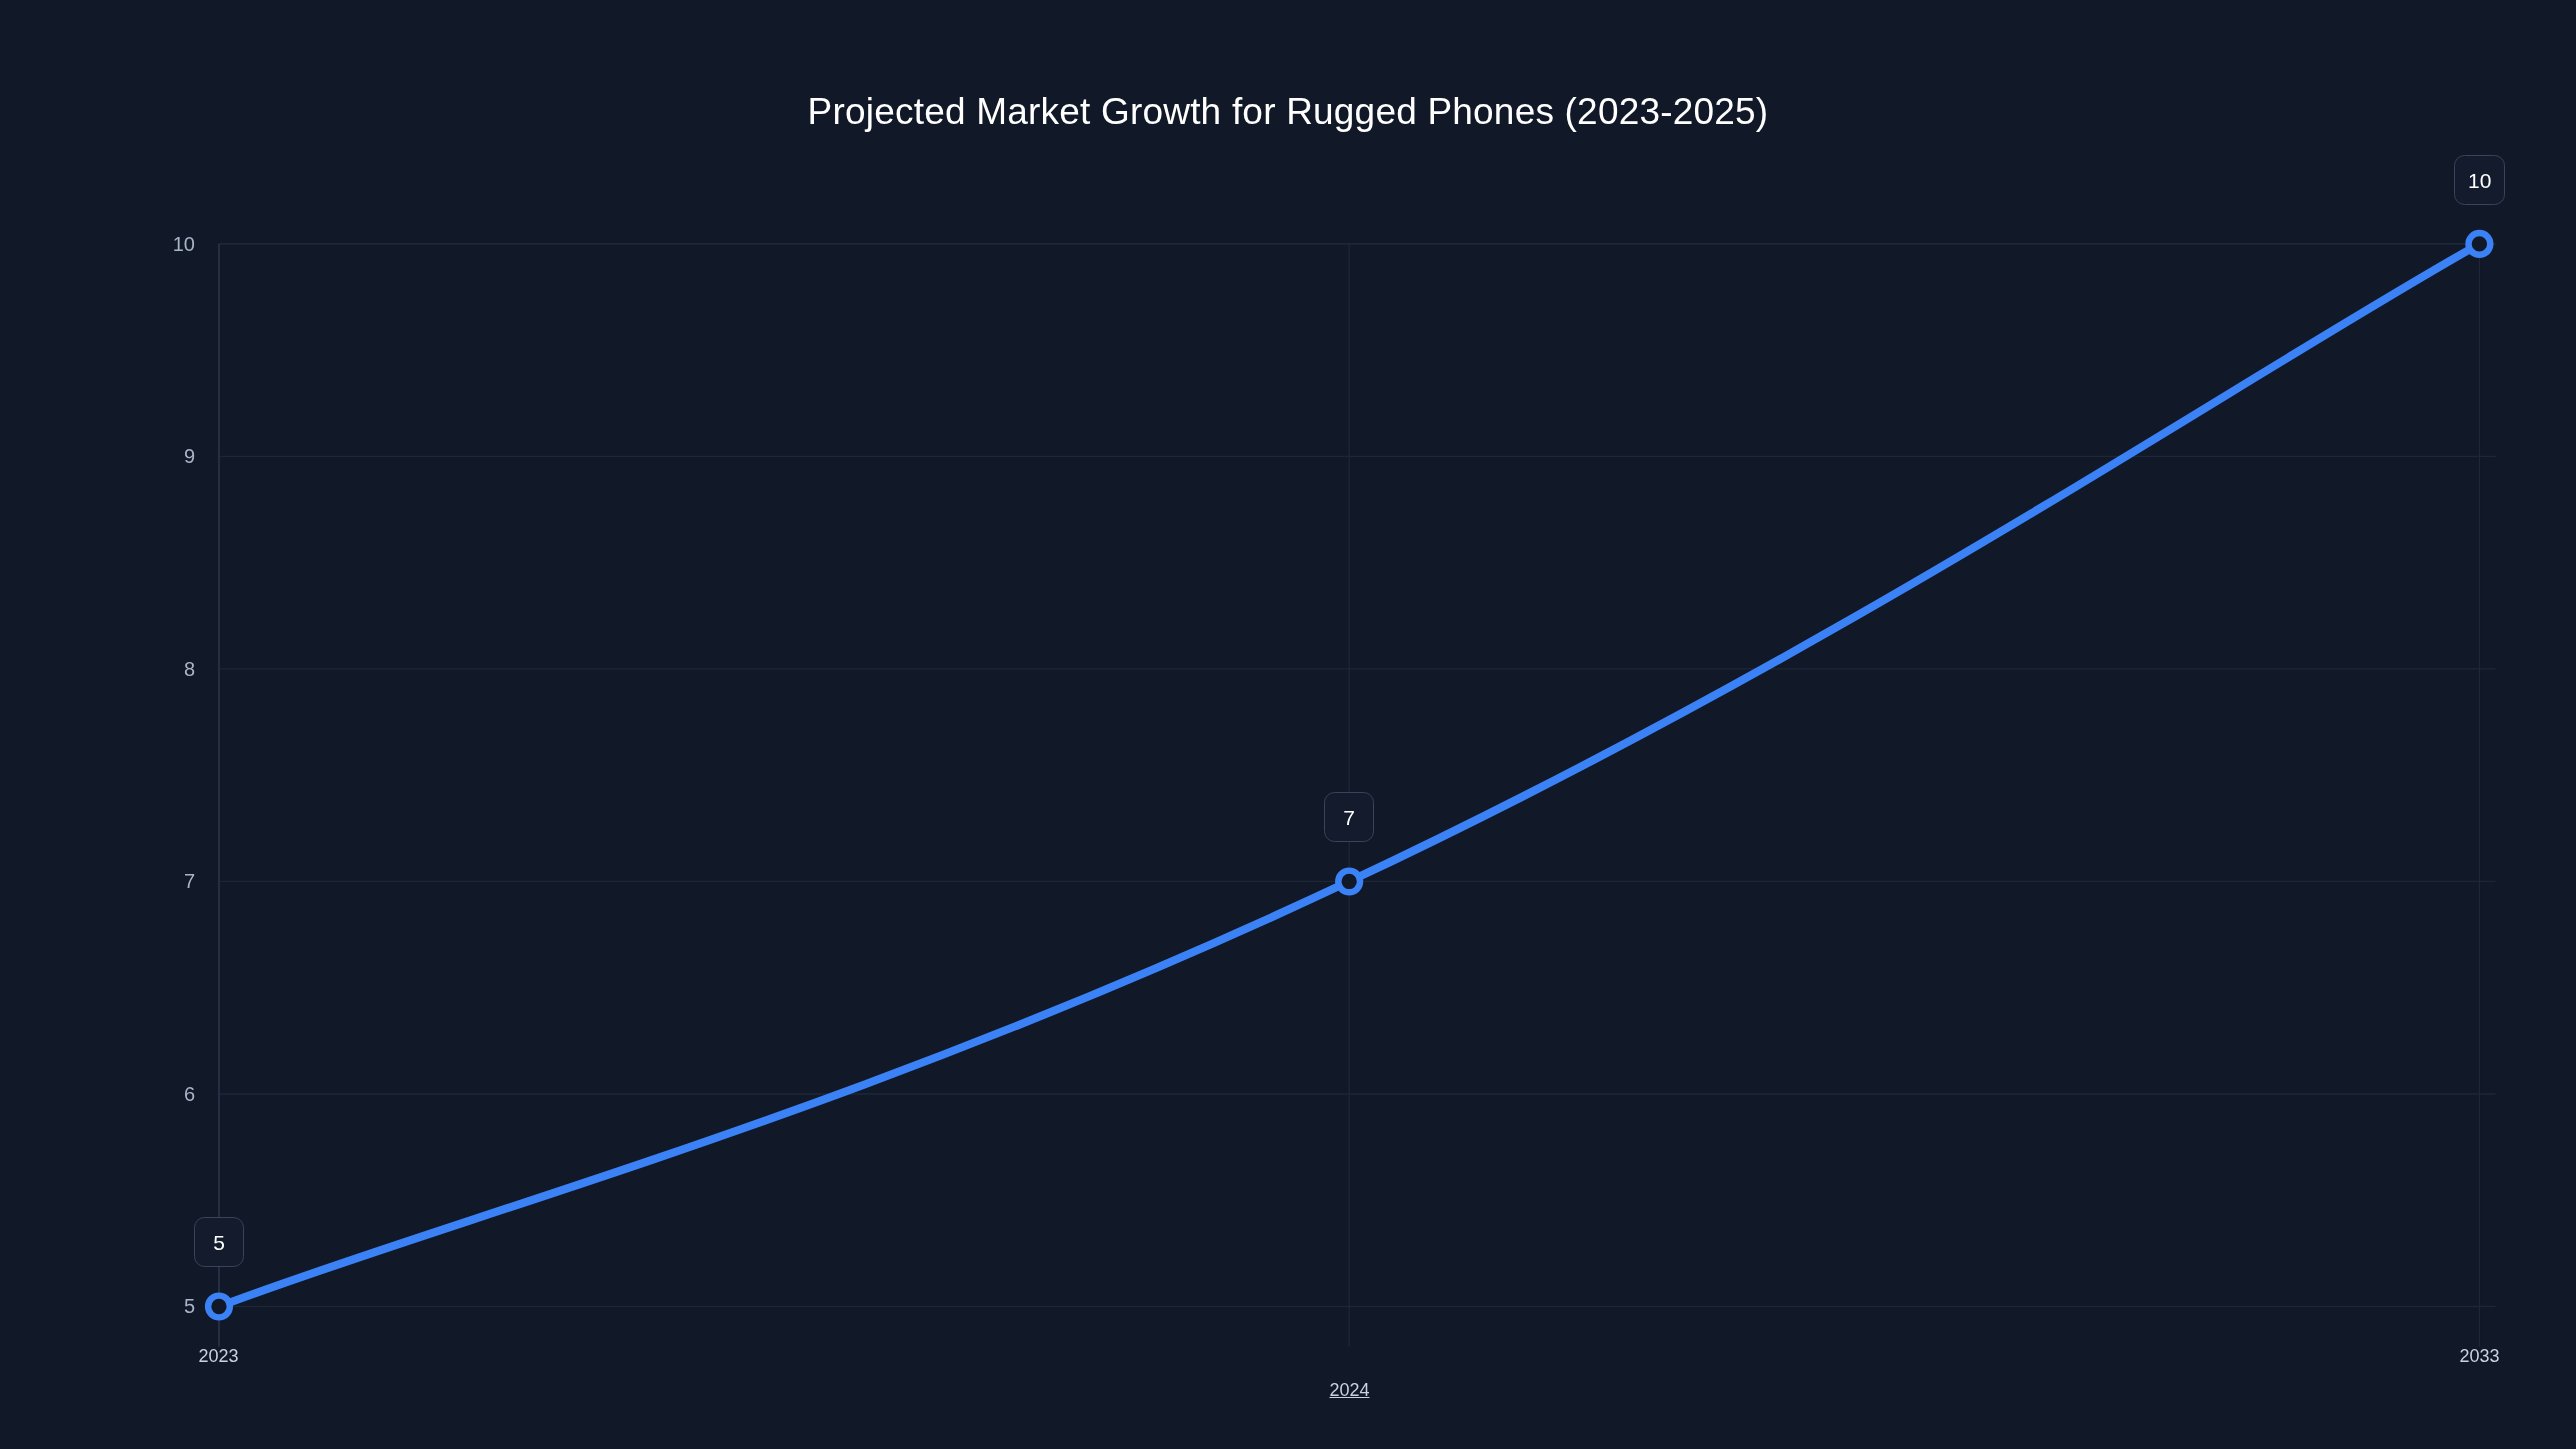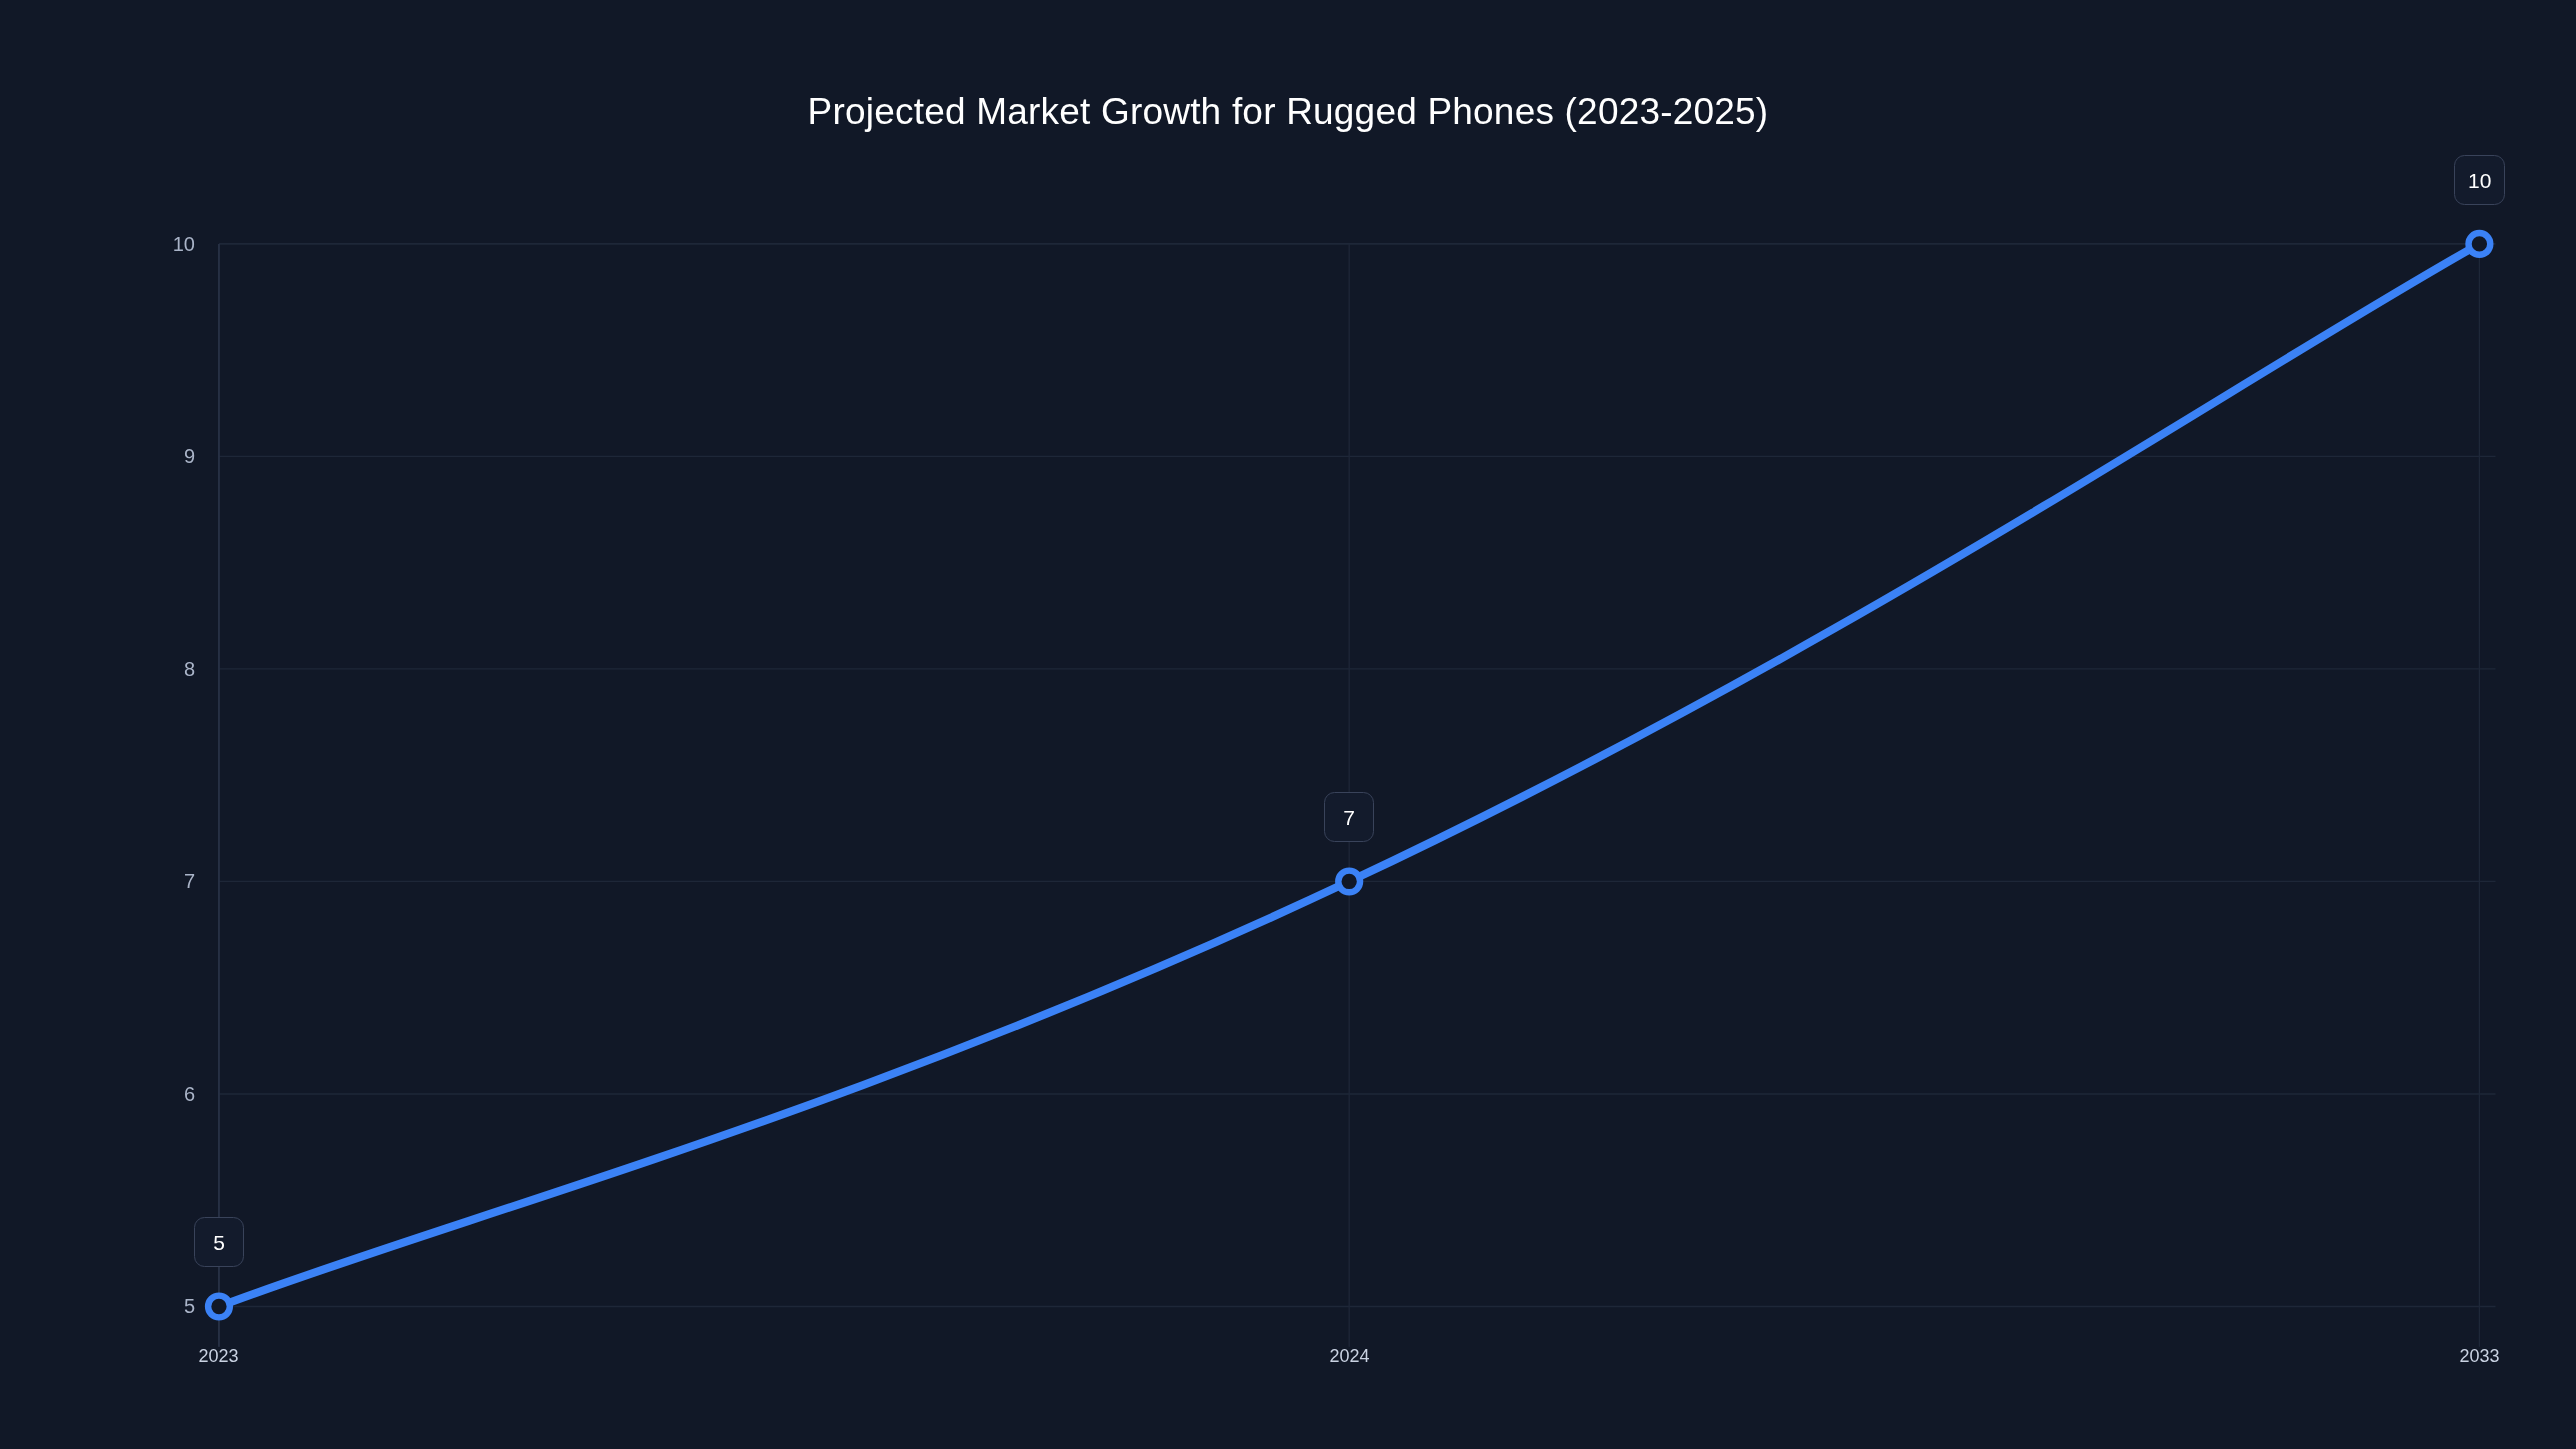--- a/index.html
+++ b/index.html
@@ -84,21 +84,21 @@
   <div id="y-ticks">
       <div class="y-tick-label" style="left: 106px; top: 1294px;">5</div>
       <div class="y-tick-label" style="left: 106px; top: 1082px;">6</div>
       <div class="y-tick-label" style="left: 106px; top: 869px;">7</div>
       <div class="y-tick-label" style="left: 106px; top: 657px;">8</div>
       <div class="y-tick-label" style="left: 106px; top: 444px;">9</div>
       <div class="y-tick-label" style="left: 106px; top: 232px;">10</div>
     </div>
   <div id="x-ticks">
       <div class="x-tick-label" style="left: 122px; top: 1343px;">2023</div>
-      <div class="x-tick-label" style="left: 1253px; top: 1343px;">2024</div>
+      <div class="x-tick-label" style="left: 1253px; top: 1377px; text-decoration: underline;">2024</div>
       <div class="x-tick-label" style="left: 2383px; top: 1343px;">2033</div>
     </div>
 
   <svg id="plot-svg" width="2576" height="1449" viewBox="0 0 3200 1800">
     <g id="grid-horizontal">
         <line x1="272" x2="3100" y1="1623" y2="1623" stroke="#1e2738" stroke-width="1.6"></line>
         <line x1="272" x2="3100" y1="1359" y2="1359" stroke="#1e2738" stroke-width="1.6"></line>
         <line x1="272" x2="3100" y1="1095" y2="1095" stroke="#1e2738" stroke-width="1.6"></line>
         <line x1="272" x2="3100" y1="831" y2="831" stroke="#1e2738" stroke-width="1.6"></line>
         <line x1="272" x2="3100" y1="567" y2="567" stroke="#1e2738" stroke-width="1.6"></line>

